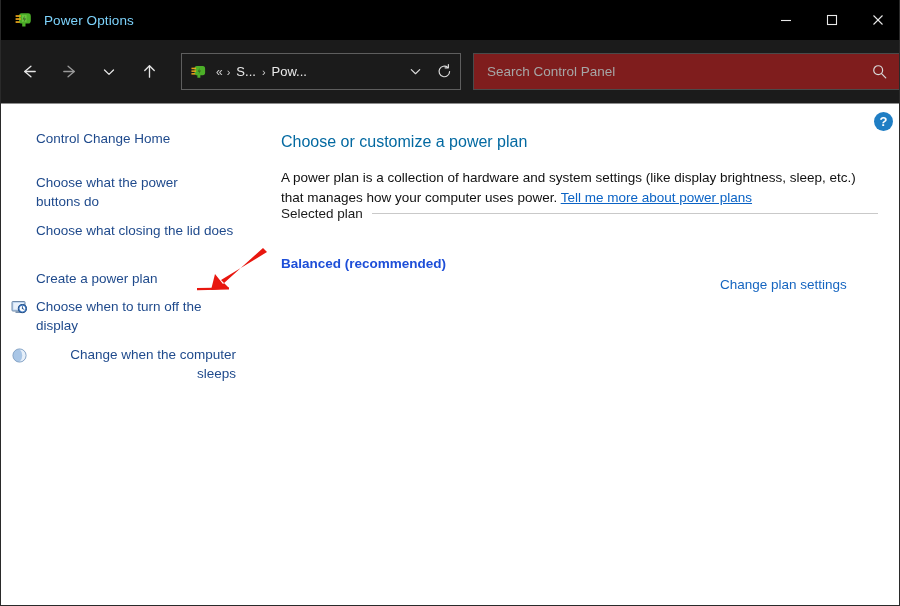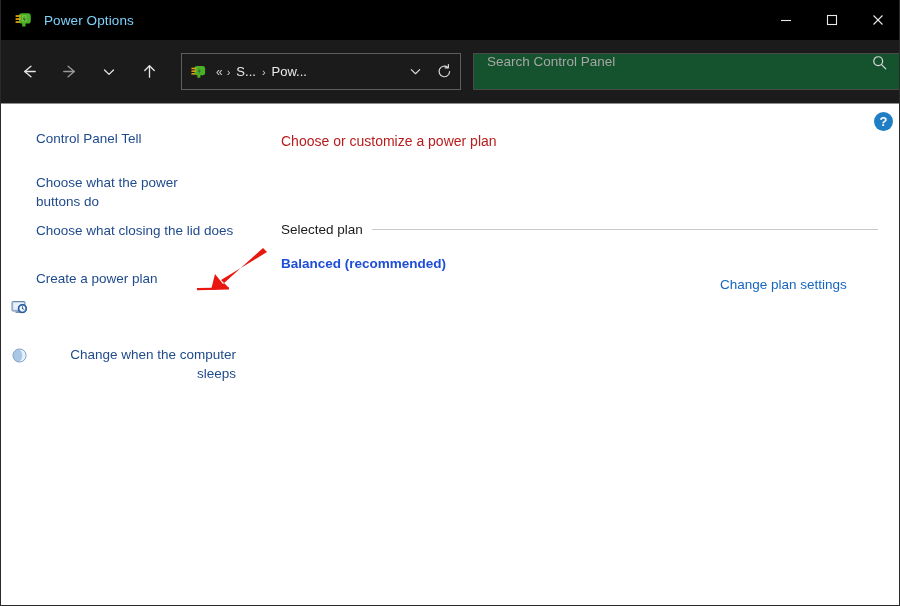--- a/index.html
+++ b/index.html
@@ -137,25 +137,25 @@
     display: flex;
     align-items: center;
     justify-content: center;
     color: #dcdcdc;
   }
 
   .searchbar {
     margin-left: 12px;
     flex: 1 1 auto;
     height: 37px;
-    background: #14532d;
+    background: #7f1d1d;
     border: 1px solid #4a4a4a;
     box-sizing: border-box;
     display: flex;
-    align-items: flex-start;
+    align-items: center;
     margin-right: 0;
   }
   .search-text {
     margin-left: 13px;
     color: #a6a6a6;
     font-size: 13.5px;
     flex: 1 1 auto;
   }
   .search-icon-wrap {
     width: 42px;
@@ -226,22 +226,22 @@
     position: absolute;
     left: 280px;
     top: 0;
     width: 600px;
     height: 502px;
   }
   .main-heading {
     position: absolute;
     left: 0;
     top: 29px;
-    color: #b91c1c;
-    font-size: 14px;
+    color: #0369a1;
+    font-size: 16px;
     font-weight: normal;
     margin: 0;
     white-space: nowrap;
   }
   .main-desc {
     position: absolute;
     left: 0;
     top: 64px;
     width: 597px;
     color: #111111;
@@ -250,21 +250,21 @@
   }
   .inline-link {
     color: #0b63c5;
     text-decoration: underline;
     cursor: pointer;
   }
 
   .section-head {
     position: absolute;
     left: 0;
-    top: 118px;
+    top: 102px;
     width: 597px;
     display: flex;
     align-items: center;
   }
   .section-label {
     color: #1a1a1a;
     font-size: 13.5px;
     white-space: nowrap;
     padding-right: 9px;
   }
@@ -423,24 +423,25 @@
         </svg>
       </div>
     </div>
   </div>
 
   <div class="content">
 
     <div class="help-badge">?</div>
 
     <div class="sidebar">
-      <div class="side-link home">Control Panel Tell</div>
+      <div class="side-link home">Control Change Home</div>
       <div class="side-link l2">Choose what closing the lid does</div>
       <div class="side-link l1">Choose what the power buttons do</div>
       <div class="side-link l3">Create a power plan</div>
+      <div class="side-link l4">Choose when to turn off the display</div>
       <div class="side-link l5">Change when the computer sleeps</div>
 
       <div class="side-icon i4">
         <svg width="17" height="17" viewBox="0 0 17 17">
           <rect x="1" y="2.5" width="13" height="9.5" rx="0.8" fill="#bcd3ee" stroke="#6d88a8" stroke-width="1"></rect>
           <rect x="2.4" y="3.9" width="10.2" height="6.6" fill="#e9f1fb"></rect>
           <rect x="4.5" y="12.4" width="6.2" height="1.5" fill="#6d88a8"></rect>
           <circle cx="11.4" cy="9.6" r="4.1" fill="#3f79c4" stroke="#1f4d86" stroke-width="1"></circle>
           <circle cx="11.4" cy="9.6" r="2.8" fill="#ffffff"></circle>
           <line x1="11.4" y1="9.6" x2="11.4" y2="7.6" stroke="#1f4d86" stroke-width="0.9" stroke-linecap="round"></line>
@@ -455,20 +456,23 @@
           <path d="M12.0 3.1 A6.6 6.6 0 0 1 7.0 14.9 A6.6 6.6 0 0 0 12.0 3.1 Z" fill="#1d2c3d"></path>
           <path d="M8.0 2.0 A6.6 6.6 0 0 0 4.6 13.9 A6.6 6.6 0 0 1 8.0 2.0 Z" fill="#20314a" opacity="0.85"></path>
           <circle cx="8.5" cy="8.5" r="6.6" fill="none" stroke="#7f9ec2" stroke-width="0.9"></circle>
         </svg>
       </div>
     </div>
 
     <div class="main">
       <h1 class="main-heading">Choose or customize a power plan</h1>
 
+      <div class="main-desc">
+        <span>A power plan is a collection of hardware and system settings (like display brightness, sleep, etc.) that manages how your computer uses power. </span><span class="inline-link">Tell me more about power plans</span>
+      </div>
 
       <div class="section-head">
         <span class="section-label">Selected plan</span>
         <span class="section-rule"></span>
       </div>
 
       <div class="plan-name">Balanced (recommended)</div>
       <div class="plan-change">Change plan settings</div>
     </div>
 

